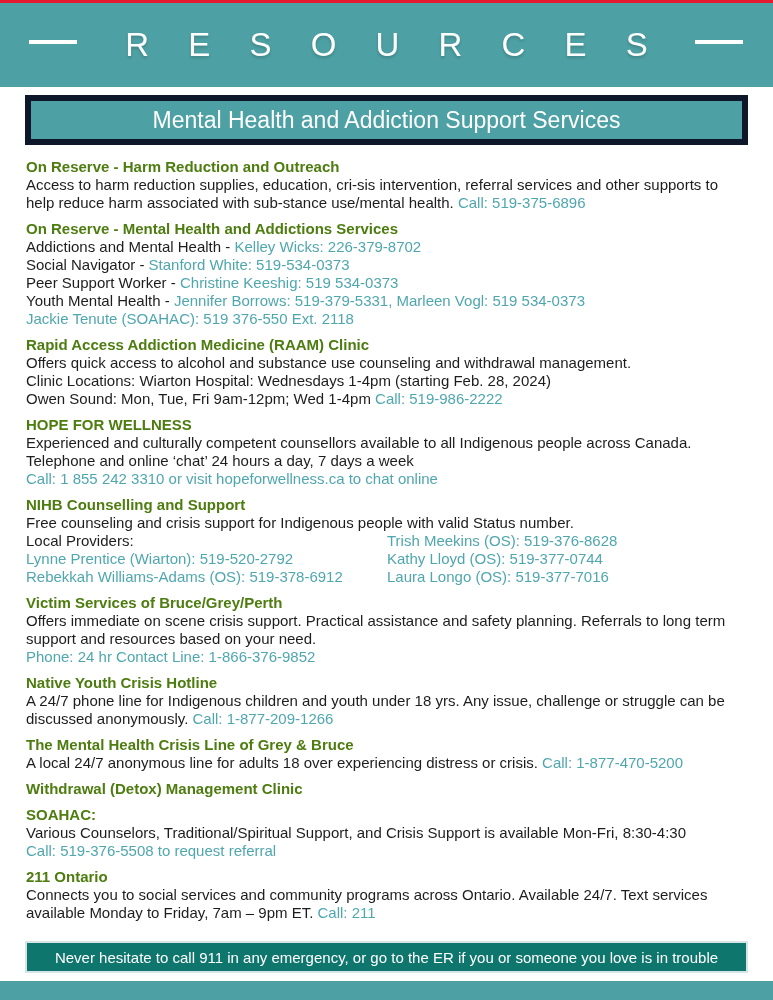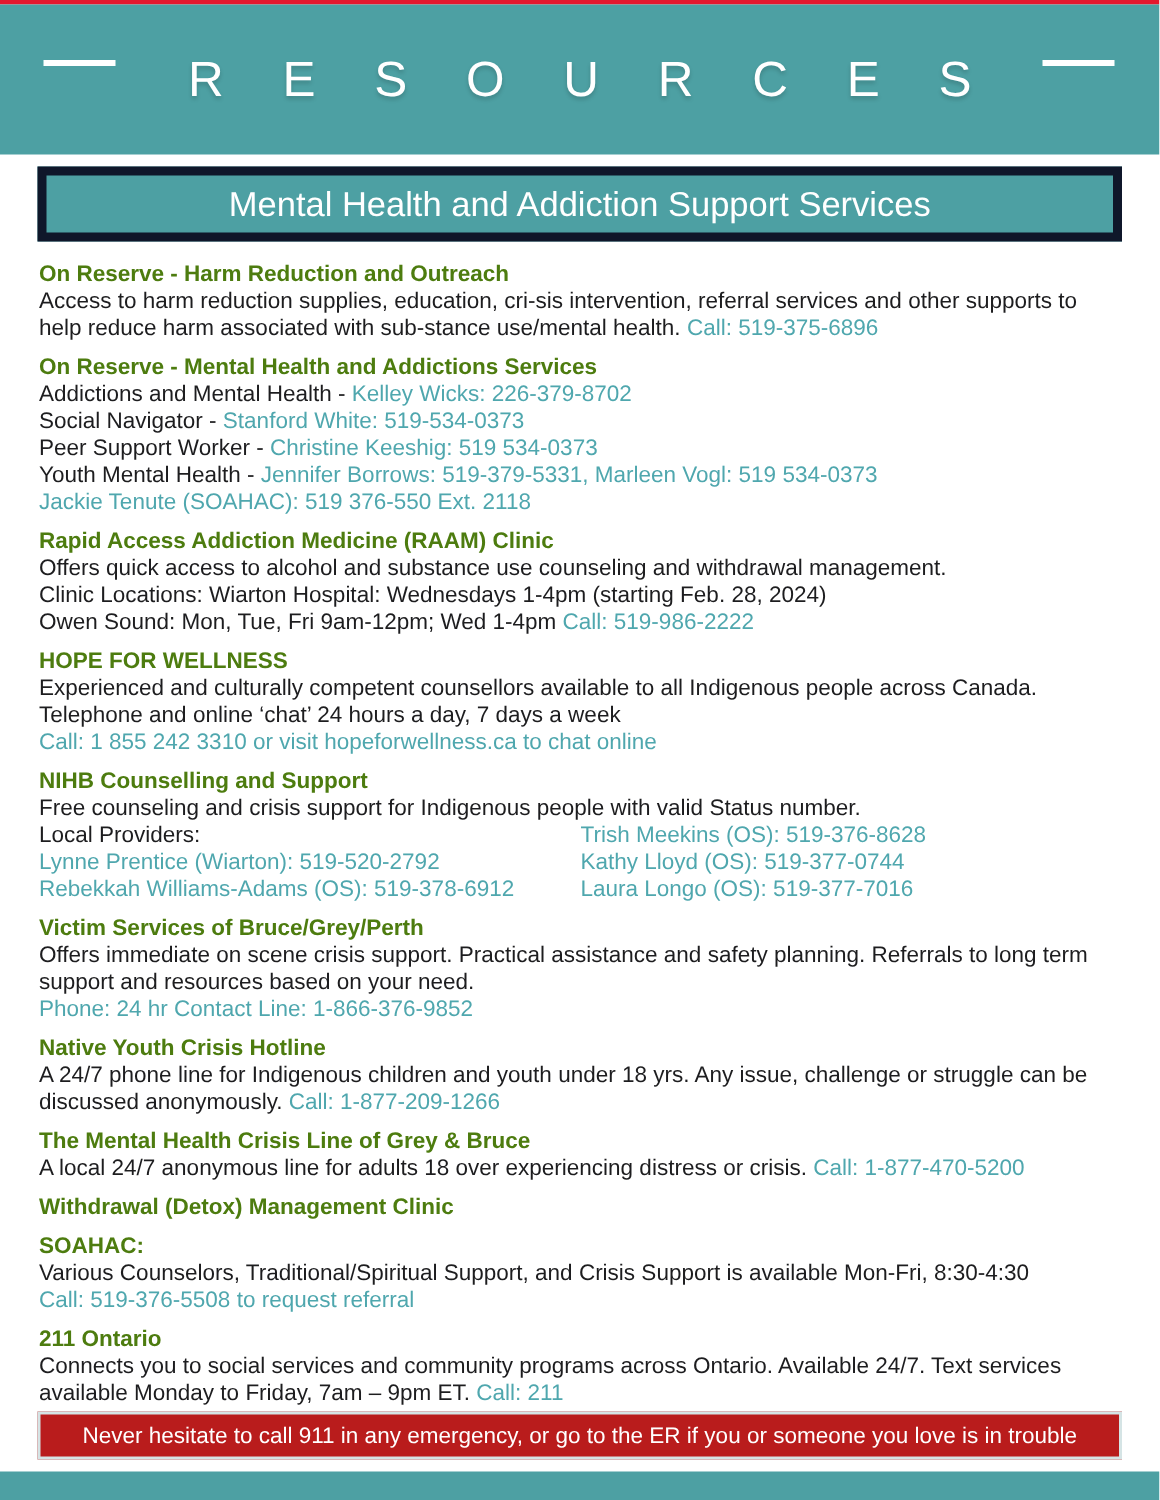--- a/index.html
+++ b/index.html
@@ -7,21 +7,21 @@
     width: 773px; height: 1000px;
     background: #ffffff;
     font-family: "Liberation Sans", sans-serif;
     color: #1d1d1f;
     position: relative;
     overflow: hidden;
   }
   .topline { height: 3px; background: #e4182e; }
   .header {
     background: #4da0a3;
-    height: 100px;
+    height: 84px;
     display: flex; align-items: center; justify-content: center;
     position: relative;
   }
   .header h1 {
     margin: 0;
     color: #ffffff;
     font-size: 33px;
     font-weight: 300;
     letter-spacing: 15px;
     padding-left: 15px;
@@ -50,21 +50,21 @@
     margin: 0;
     font-size: 15px; font-weight: 700;
     line-height: 18px;
     color: #4d7c0f;
   }
   .content p { margin: 0; font-size: 15px; line-height: 18px; }
   .tel { color: #4fa7ae; }
   .cols { display: grid; grid-template-columns: 361px 1fr; }
   .notice {
     position: absolute; left: 25px; right: 25px; top: 941px;
-    background: #b91c1c;
+    background: #0f766e;
     border: 2px solid #d5e4e5;
     height: 28px;
     display: flex; align-items: center; justify-content: center;
     color: #ffffff; font-size: 15px;
   }
   .footerbar {
     position: absolute; left: 0; right: 0; top: 981px; height: 19px;
     background: #4da0a3;
   }
 </style>

